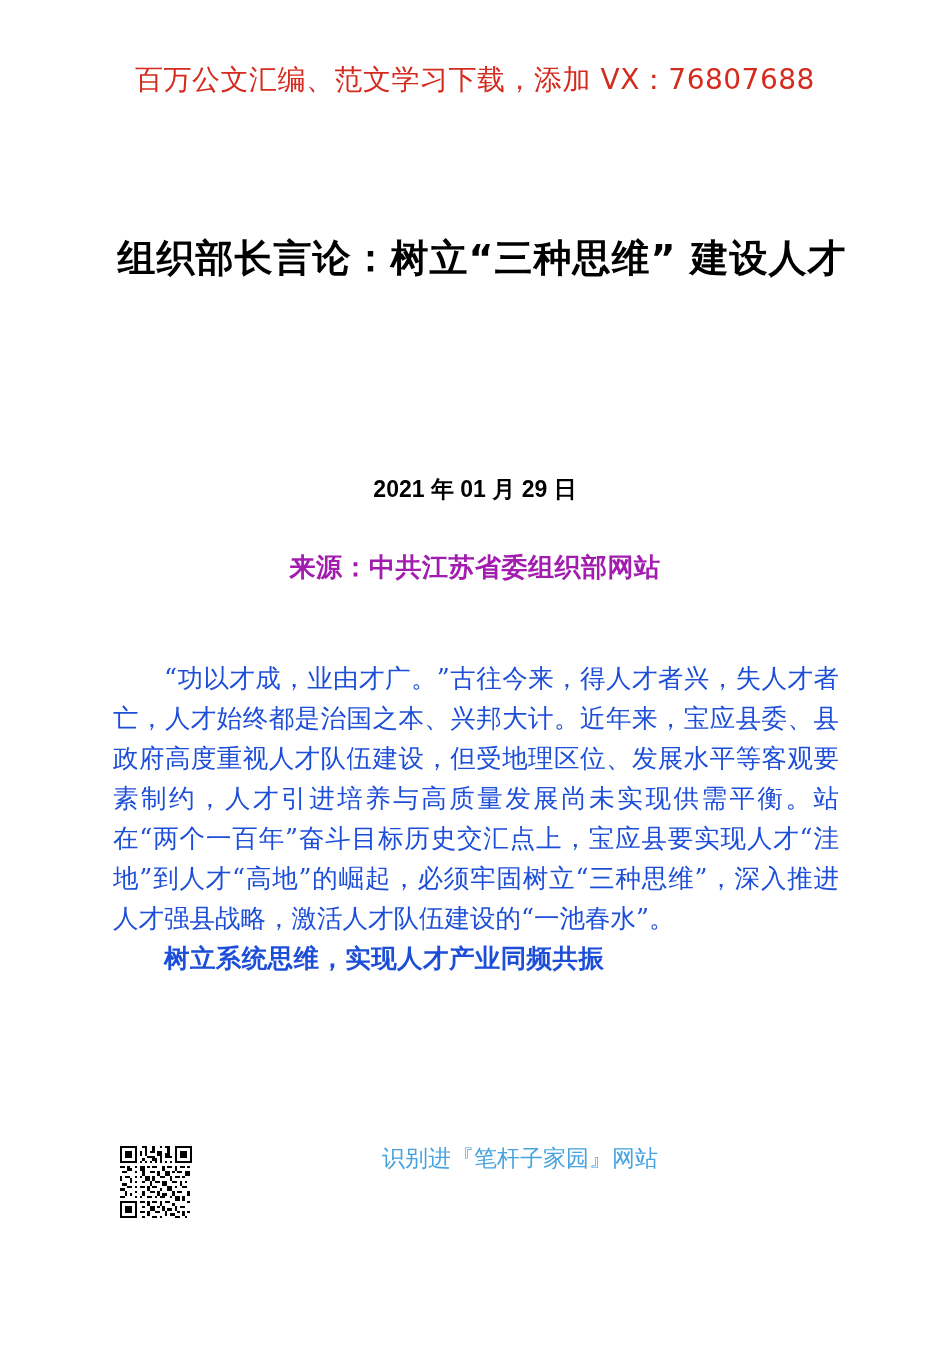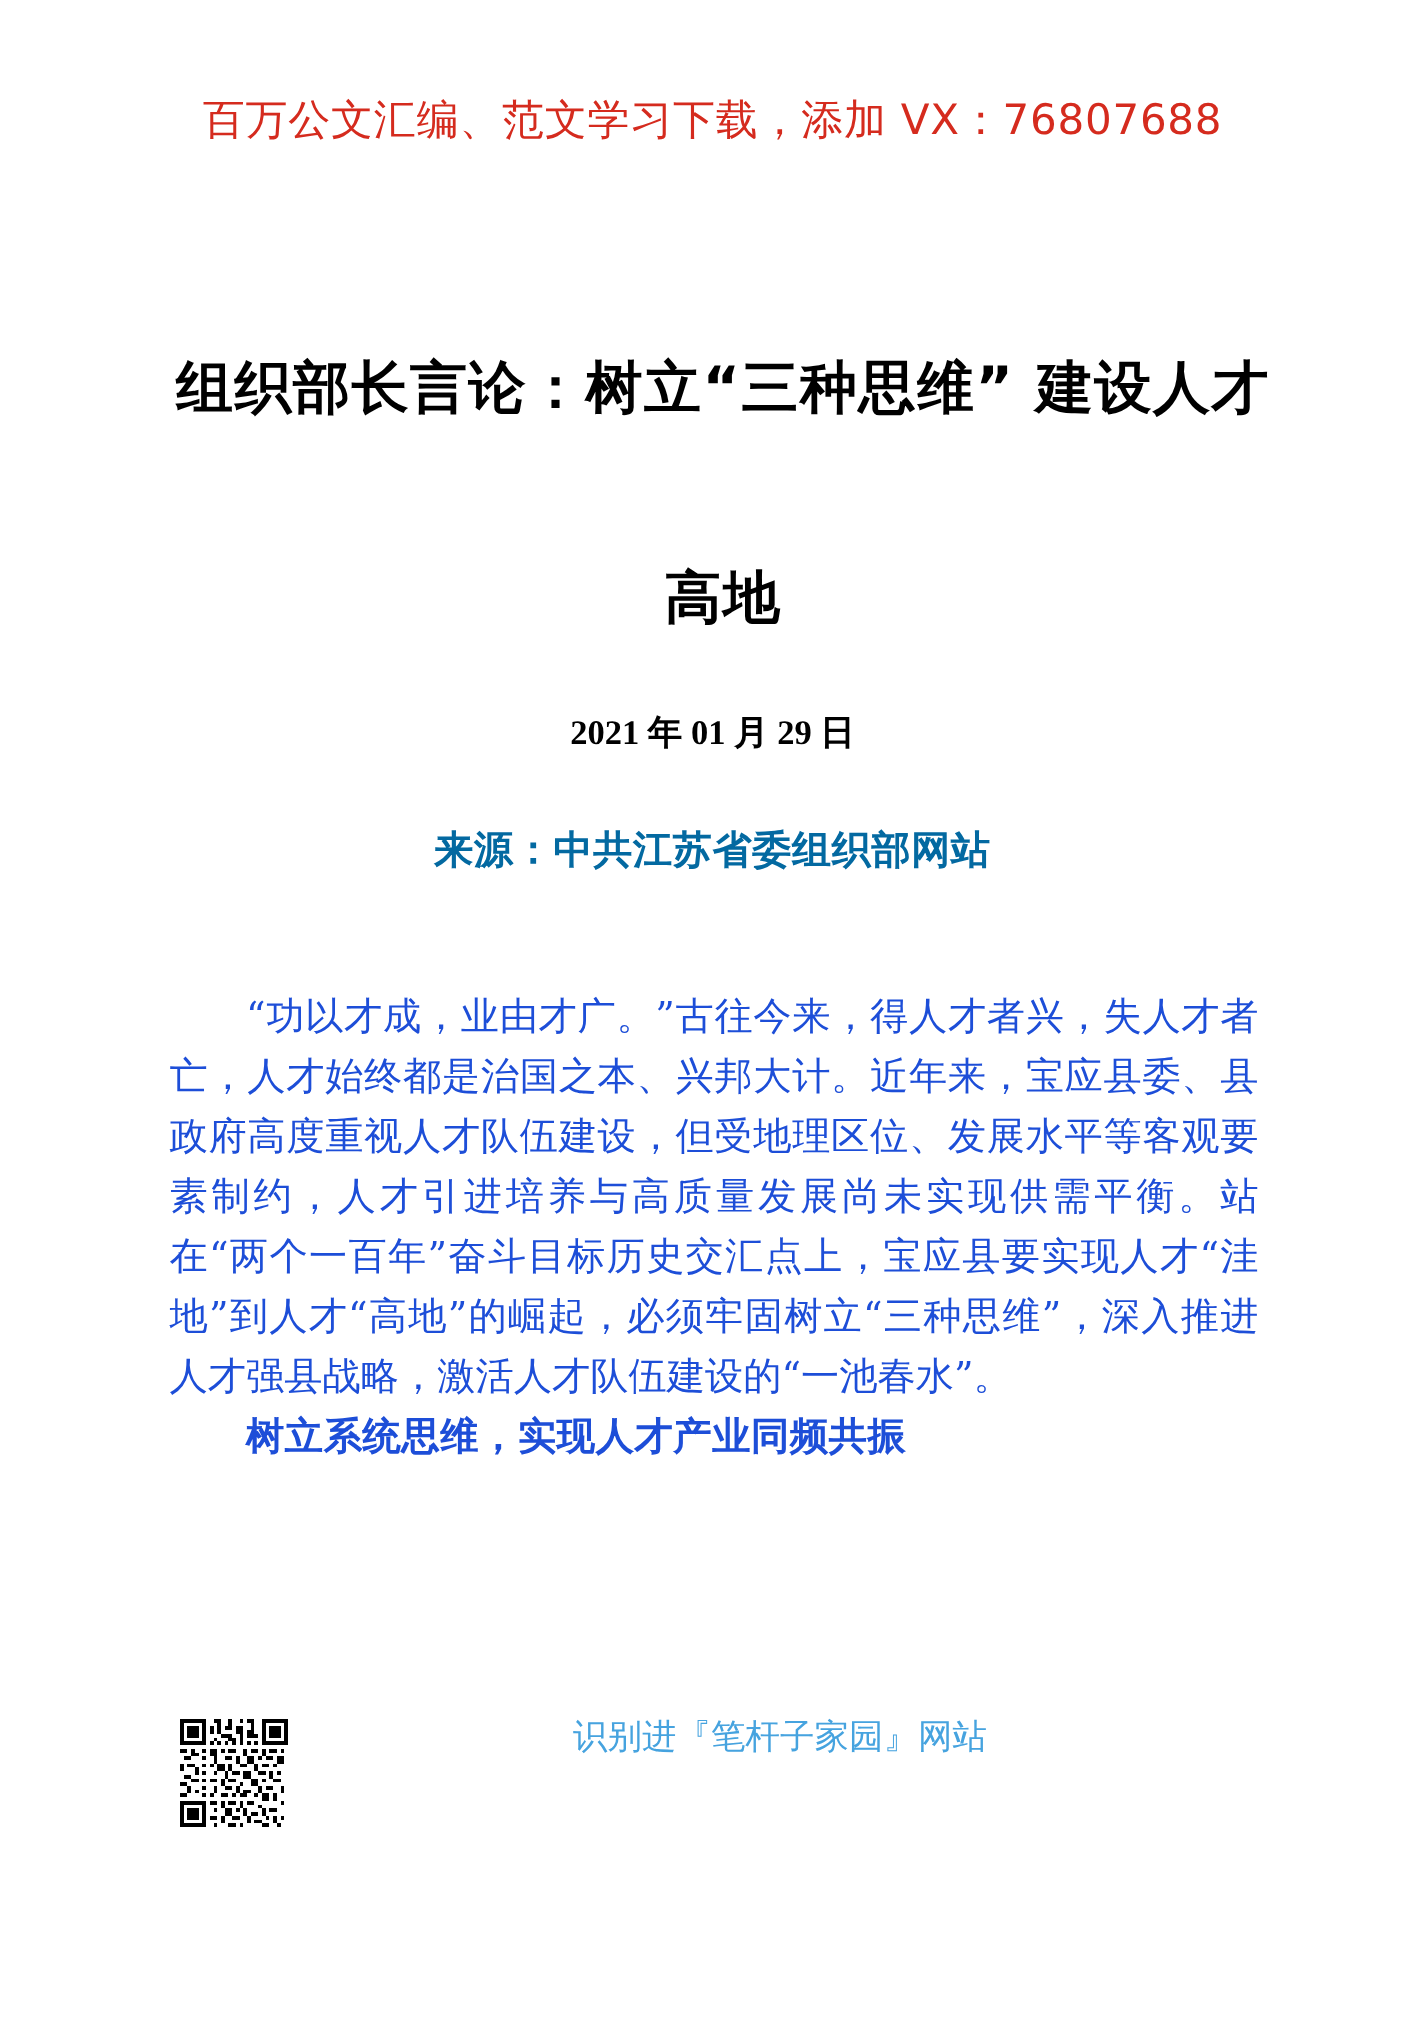--- a/index.html
+++ b/index.html
@@ -55,37 +55,37 @@
     display: block;
   }
 
   
   .doc-date {
     position: absolute;
     top: 473px;
     left: 95px;
     width: 760px;
     text-align: center;
-    font-family: Liberation Serif, serif;
+    font-family: Liberation Sans, sans-serif;
     font-weight: 700;
     font-size: 23px;
     line-height: 32px;
     color: #000000;
   }
   .doc-source {
     position: absolute;
     top: 550px;
     left: 95px;
     width: 760px;
     text-align: center;
     font-family: "DejaVu Serif", "Liberation Serif", serif;
     font-weight: 700;
     font-size: 26px;
     line-height: 34px;
-    color: #0369a1;
+    color: #a21caf;
     letter-spacing: 0.5px;
   }
 
   
   .doc-body {
     position: absolute;
     top: 658px;
     left: 113px;
     width: 726px;
     font-family: "DejaVu Serif", "Liberation Serif", serif;
@@ -146,21 +146,20 @@
 </style>
 </head>
 <body>
 
 <div class="page">
 
   <div class="promo-banner">百万公文汇编、范文学习下载，添加 VX：76807688</div>
 
   <div class="doc-title">
     <span class="title-line">组织部长言论：树立“三种思维” 建设人才</span>
-    <span class="title-line">高地</span>
   </div>
 
   <div class="doc-date">2021 年 01 月 29 日</div>
 
   <div class="doc-source">来源：中共江苏省委组织部网站</div>
 
   <div class="doc-body">
     <p>“功以才成，业由才广。”古往今来，得人才者兴，失人才者亡，人才始终都是治国之本、兴邦大计。近年来，宝应县委、县政府高度重视人才队伍建设，但受地理区位、发展水平等客观要素制约，人才引进培养与高质量发展尚未实现供需平衡。站在“两个一百年”奋斗目标历史交汇点上，宝应县要实现人才“洼地”到人才“高地”的崛起，必须牢固树立“三种思维”，深入推进人才强县战略，激活人才队伍建设的“一池春水”。</p>
     <p class="section-heading">树立系统思维，实现人才产业同频共振</p>
   </div>

